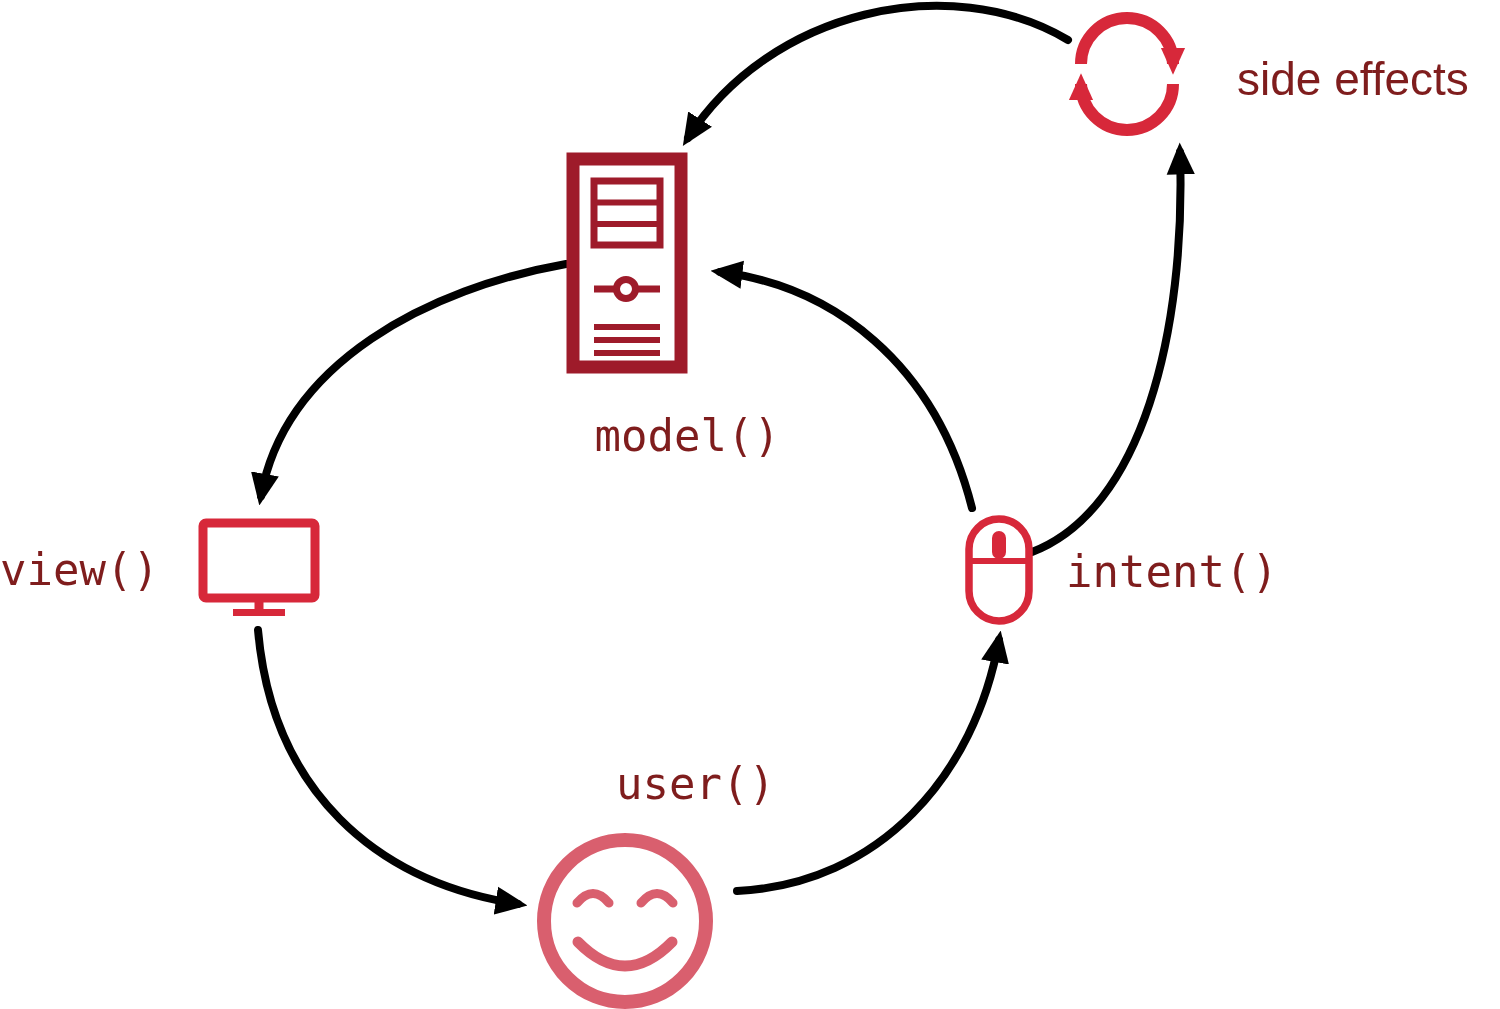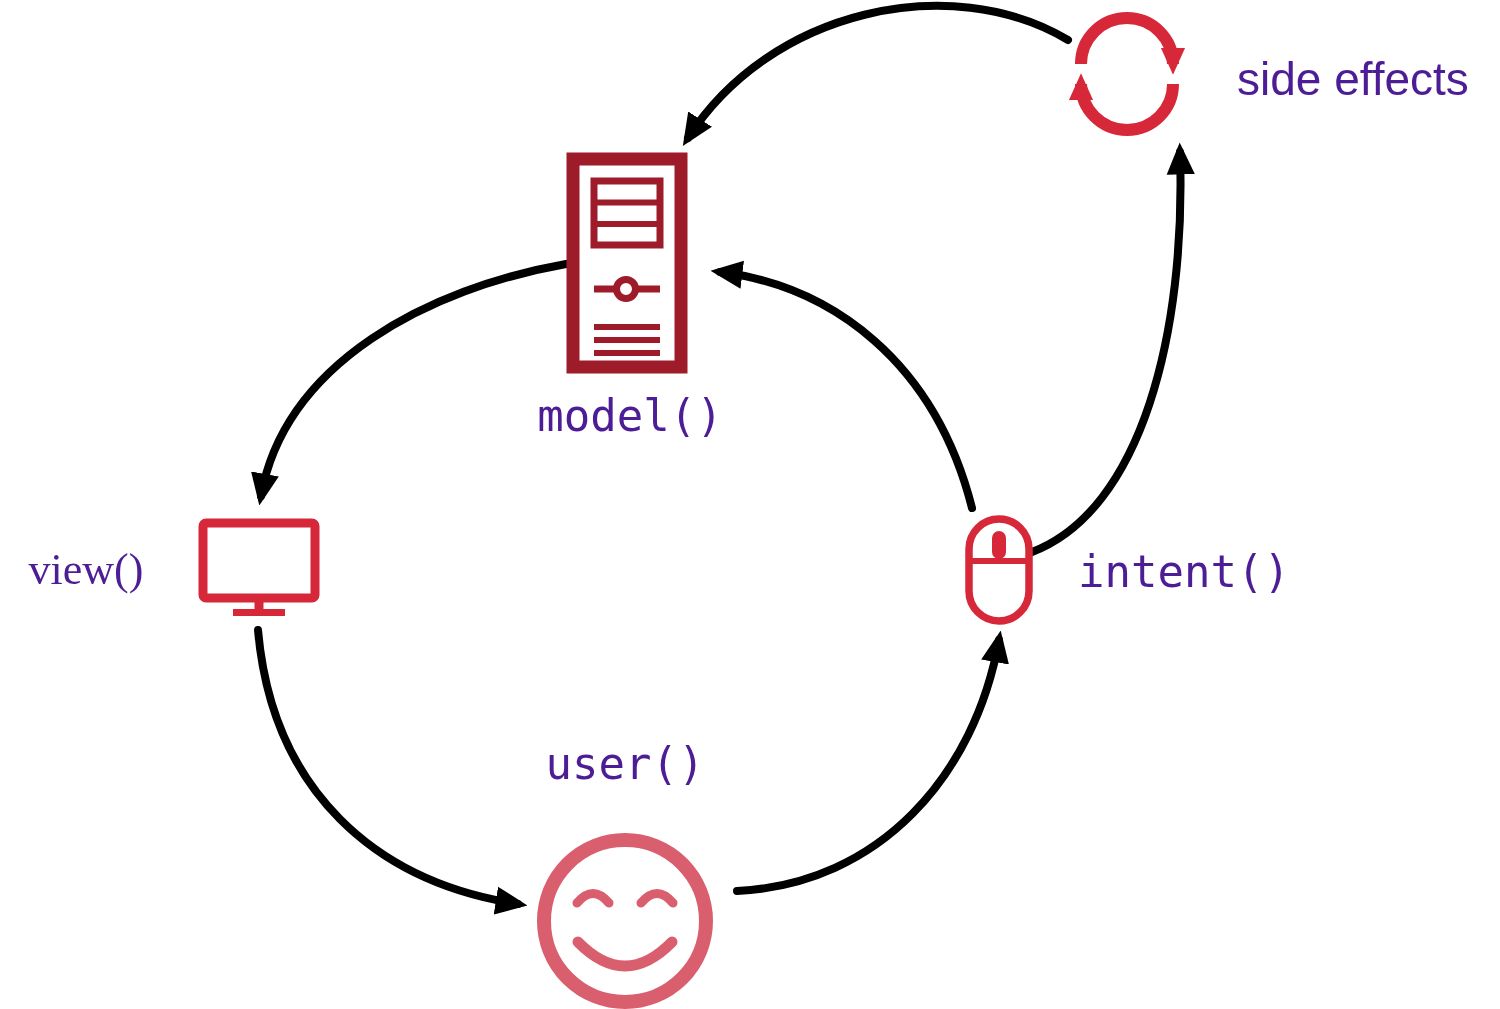--- a/index.html
+++ b/index.html
@@ -15,29 +15,29 @@
     overflow: hidden;
     font-family: "DejaVu Sans Mono", monospace;
   }
   .canvas svg {
     position: absolute;
     top: 0;
     left: 0;
   }
   .label {
     position: absolute;
-    color: #4c1d95;
+    color: #7f1d1d;
     font-family: "DejaVu Sans Mono", monospace;
     font-size: 44px;
     font-weight: 500;
     white-space: nowrap;
     line-height: 1;
   }
-  .label.center { text-align: center; }
-  .label.right  { text-align: center; font-family: Liberation Serif, serif; }
+  .label.center { text-align: right; margin-top: 20px; }
+  .label.right  { text-align: left; }
   .label.sans {
     font-family: "Liberation Sans", sans-serif;
     font-weight: 400;
     font-size: 46px;
   }
 </style>
 </head>
 <body>
 
 <div class="canvas">
@@ -97,17 +97,17 @@
       <path d="M 1173,84 A 46 46 0 0 1 1081,84" stroke-width="12" marker-end="url(#redhead)"></path>
     </g>
   </svg>
 
   <div class="label center" style="left:480px; top:394px; width:300px;">model()</div>
 
   <div class="label right" style="left:0px; top:548px; width:172px;">view()</div>
 
   <div class="label center" style="left:475px; top:742px; width:300px;">user()</div>
 
-  <div class="label" style="left:1066px; top:550px;margin-left:12px;">intent()</div>
+  <div class="label" style="left:1066px; top:550px;">intent()</div>
 
   <div class="label sans" style="left:1237px; top:56px;">side effects</div>
 
 </div>
 
 </body></html>

